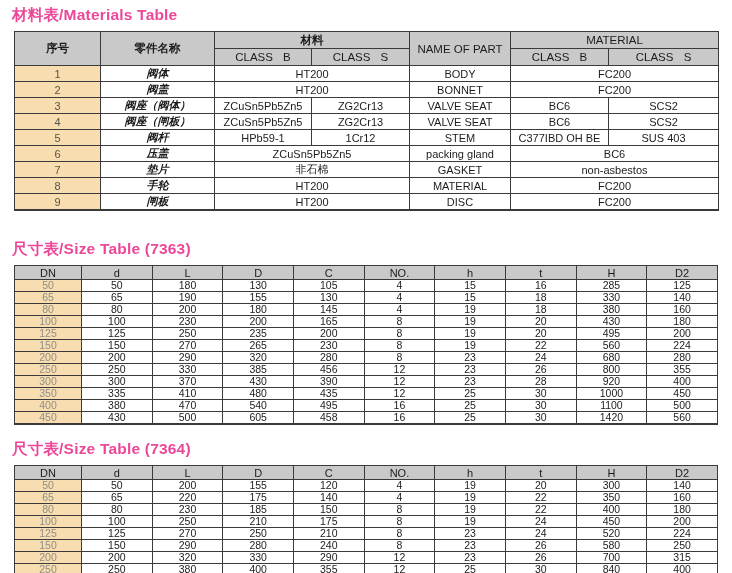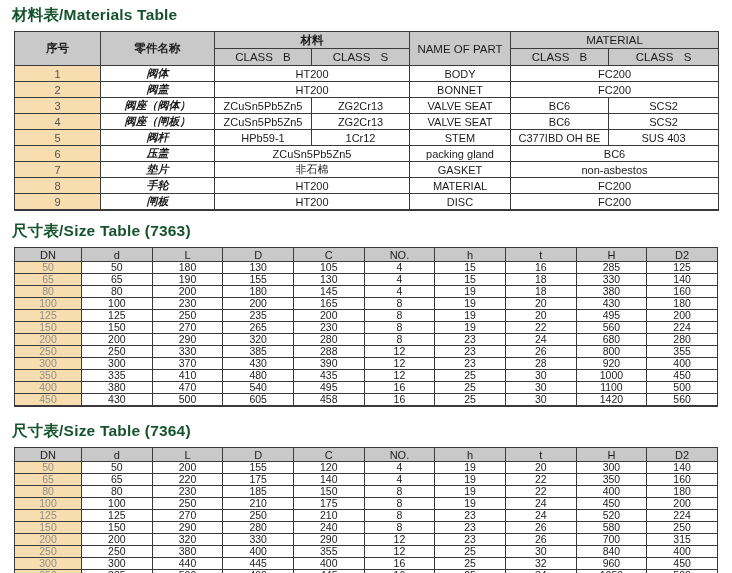--- a/index.html
+++ b/index.html
@@ -2,25 +2,25 @@
 <html><head>
 <meta charset="utf-8">
 <style>
   html,body{margin:0;padding:0;}
   body{
     width:732px;height:573px;background:#ffffff;
     font-family:"Liberation Sans","DejaVu Sans",sans-serif;
     overflow:hidden;
   }
   .title{
-    color:#14532d;font-weight:bold;font-size:15.5px;
+    color:#ec4899;font-weight:bold;font-size:15.5px;
     margin:0 0 0 12px;letter-spacing:.2px;line-height:20px;
   }
   .t1{padding-top:5px;}
-  .t2{margin-top:10px;}
+  .t2{margin-top:28px;}
   .t3{margin-top:14px;}
   table{
     border-collapse:collapse;table-layout:fixed;width:704px;
     margin:6px 0 0 14px;
     border:1px solid #3a3a3a;border-bottom-width:2px;
   }
   th,td{
     border:1px solid #3a3a3a;text-align:center;padding:0;
     overflow:hidden;white-space:nowrap;color:#1c1c1c;
   }
@@ -250,21 +250,21 @@
         <td>23</td>
         <td>24</td>
         <td>680</td>
         <td>280</td>
       </tr>
       <tr>
         <td>250</td>
         <td>250</td>
         <td>330</td>
         <td>385</td>
-        <td>288</td>
+        <td>456</td>
         <td>12</td>
         <td>23</td>
         <td>26</td>
         <td>800</td>
         <td>355</td>
       </tr>
       <tr>
         <td>300</td>
         <td>300</td>
         <td>370</td>

